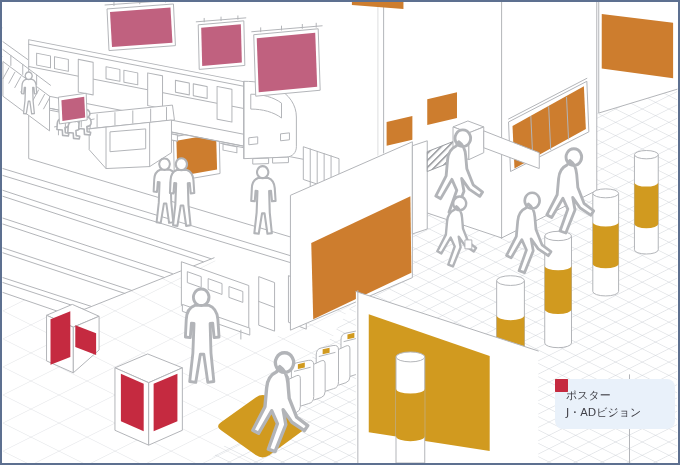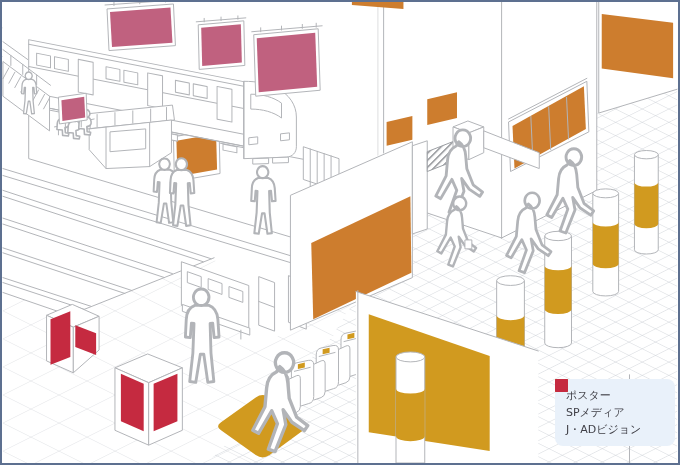--- a/index.html
+++ b/index.html
@@ -299,24 +299,18 @@
 
 <div class="legend">
   <div class="legend-row">
     <svg class="legend-swatch" viewBox="0 0 13 13">
           <rect width="13" height="13" rx="1" fill="#cd7d2e"></rect>
         </svg>
     <span class="legend-label">ポスター</span>
   </div>
   <div class="legend-row">
     <svg class="legend-swatch" viewBox="0 0 13 13">
-          <rect width="13" height="13" rx="1" fill="#d19a1f"></rect>
-        </svg>
-    <span class="legend-label">SPメディア</span>
-  </div>
-  <div class="legend-row">
-    <svg class="legend-swatch" viewBox="0 0 13 13">
           <rect width="13" height="13" rx="1" fill="#c52a40"></rect>
         </svg>
     <span class="legend-label">J・ADビジョン</span>
   </div>
 </div>
 </div>
 
 </body></html>

